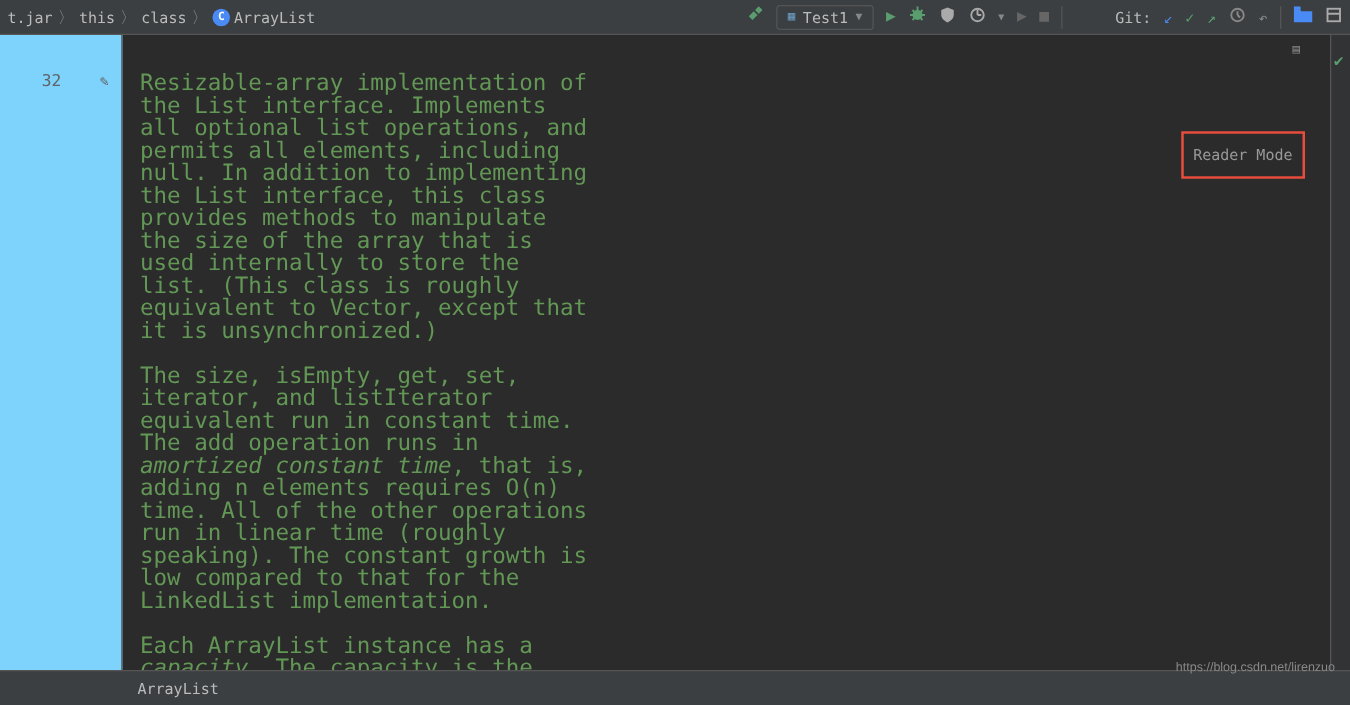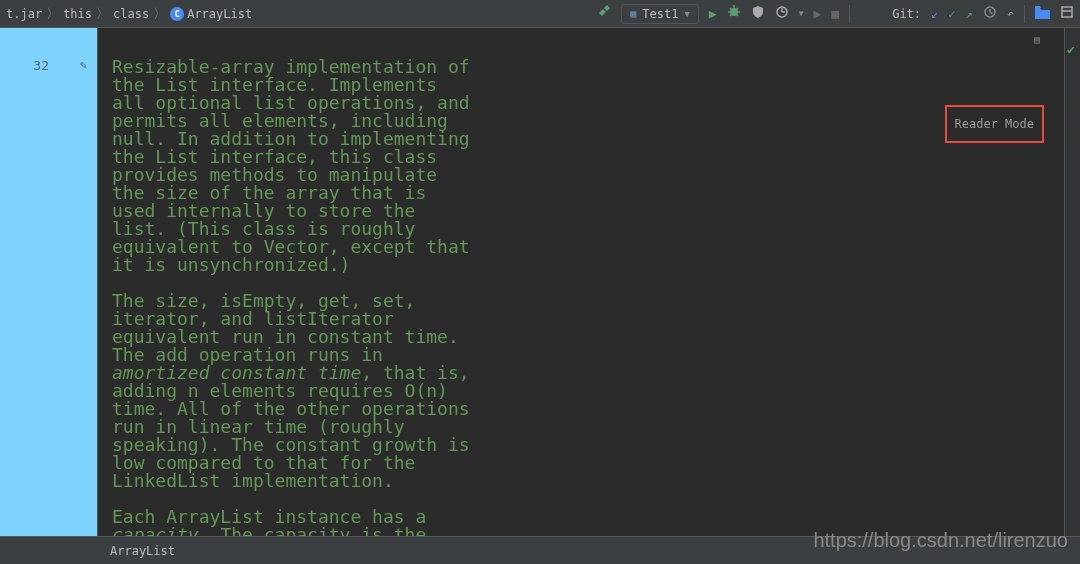--- a/index.html
+++ b/index.html
@@ -162,24 +162,24 @@
       background: #3c3f41;
       border-top: 1px solid #555;
       display: flex;
       align-items: center;
       padding: 0 110px;
       font-size: 12px;
       color: #bbb;
     }
     .watermark {
       position: absolute;
-      bottom: 12px;
+      bottom: 24px;
       right: 12px;
       color: #888;
-      font-size: 20px;
+      font-size: 10px;
       font-family: sans-serif;
     }
   </style>
 </head>
 <body>
 
 <div class="toolbar">
   <div class="breadcrumb">
     <span class="breadcrumb-item">t.jar</span>
     <span class="breadcrumb-sep">〉</span>

